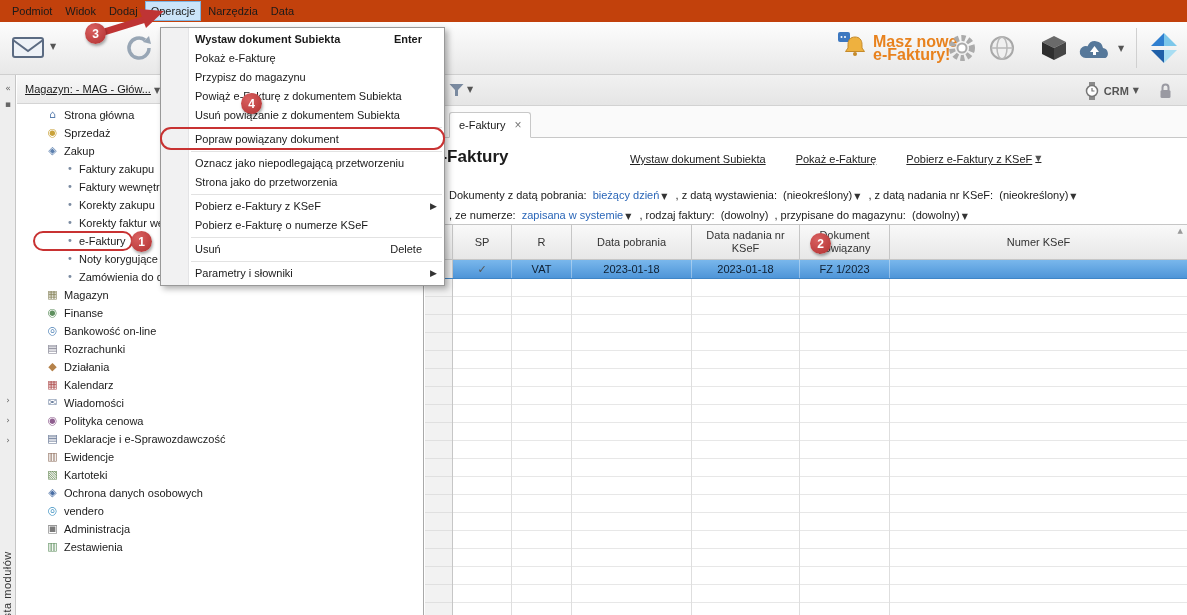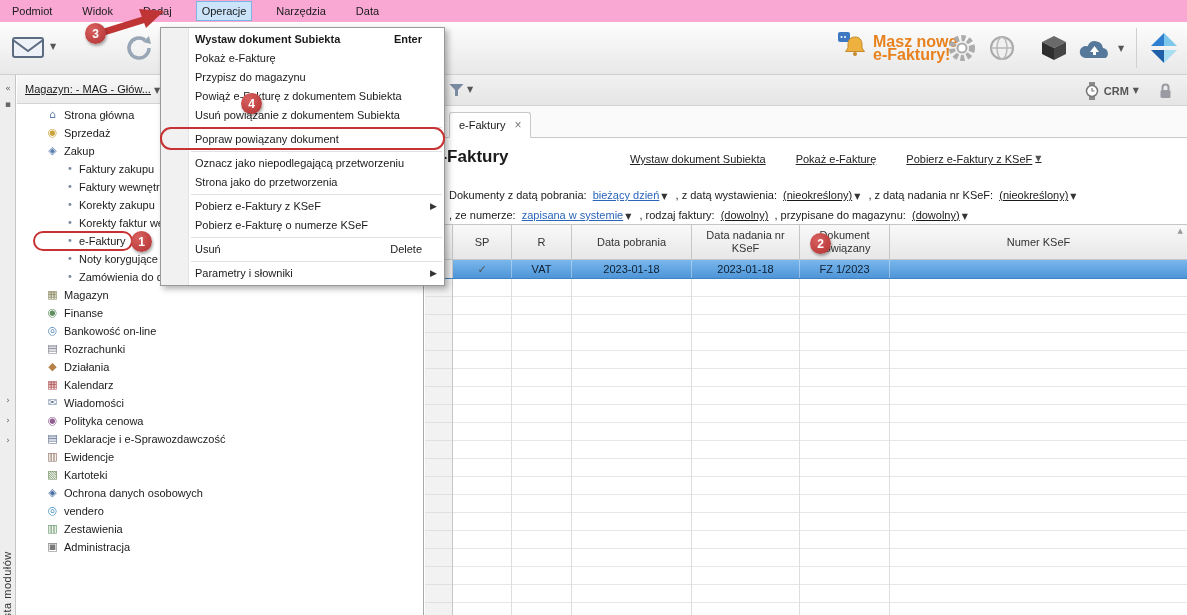--- a/index.html
+++ b/index.html
@@ -1,22 +1,22 @@
 <!DOCTYPE html>
 <html lang="pl"><head>
 <meta charset="utf-8">
 <style>
   *{margin:0;padding:0;box-sizing:border-box}
   html,body{background:#fff}
   #app{position:relative;width:1187px;height:615px;overflow:hidden;background:#fff;
        font-family:"Liberation Sans",sans-serif;font-size:11px;color:#1a1a1a;cursor:default}
 
   
-  #menubar{position:absolute;left:0;top:0;width:100%;height:22px;background:#f9a8d4;
-           display:flex;align-items:center;padding-left:6px;gap:18px;z-index:5}
+  #menubar{position:absolute;left:0;top:0;width:100%;height:22px;background:#c2410c;
+           display:flex;align-items:center;padding-left:6px;gap:1px;z-index:5}
   .mb-item{padding:3px 5px;border:1px solid transparent}
   .mb-item.active{background:#cbe4f9;border-color:#7eb4e2}
 
   
   #toolbar{position:absolute;left:0;top:22px;width:100%;height:53px;
            background:linear-gradient(#fdfdfd,#e8e8e8);border-bottom:1px solid #cfcfcf}
   #toolbar .abs{position:absolute}
   .caret{font-family:"DejaVu Sans",sans-serif;font-size:8px;color:#555;line-height:1}
   #notif-text{color:#e8821e;font-weight:bold;font-size:16px;line-height:13px;white-space:nowrap}
   .tb-sep{position:absolute;width:1px;height:40px;background:#d0d0d0;top:6px}
@@ -56,21 +56,21 @@
   .tab{position:absolute;left:24px;bottom:-1px;height:26px;background:#fff;border:1px solid #c8c8c8;
        border-bottom-color:#fff;border-radius:3px 3px 0 0;padding:0 9px;display:flex;
        align-items:center;gap:9px}
   .tab-close{color:#777;font-size:12px;line-height:1}
   #content{position:absolute;left:0;top:65px;width:762px;height:475px}
   #page-title{position:absolute;left:7px;top:7px;font-size:17px;font-weight:bold;color:#1c1c1c}
   #action-links{position:absolute;left:205px;top:13px;display:flex;gap:30px;white-space:nowrap}
   .alink{text-decoration:underline;color:#222;display:flex;align-items:center;gap:3px}
   #filters{position:absolute;left:22px;top:46px;line-height:18px;white-space:nowrap}
   .ft{color:#1a1a1a;margin:0 2px}
-  .flink{text-decoration:underline;color:#1a1a1a;margin:17px 1px}
+  .flink{color:#1a1a1a;margin:17px 1px}
   .flink.blue{color:#2a66b8}
   .car{font-family:"DejaVu Sans",sans-serif;font-size:8px;color:#333;margin:0 3px 0 1px}
 
   
   #tablewrap{position:absolute;left:0;top:84px;right:0;bottom:0}
   .trow{display:flex;width:100%}
   .col-g{width:28px}.col-1{width:59px}.col-2{width:60px}.col-3{width:120px}
   .col-4{width:108px}.col-5{width:90px}.col-6{flex:1}
   #thead{height:36px;border-top:1px solid #c6c6c6}
   .hc{position:relative;background:linear-gradient(#f9f9f9,#e7e7e7);border-right:1px solid #c6c6c6;
@@ -226,22 +226,22 @@
       <div class="ti"><span class="ic" style="color:#7a7a8a">▤</span><span>Rozrachunki</span></div>
       <div class="ti"><span class="ic" style="color:#b5824a">◆</span><span>Działania</span></div>
       <div class="ti"><span class="ic" style="color:#b05050">▦</span><span>Kalendarz</span></div>
       <div class="ti"><span class="ic" style="color:#6b7f9e">✉</span><span>Wiadomości</span></div>
       <div class="ti"><span class="ic" style="color:#8f5e8f">◉</span><span>Polityka cenowa</span></div>
       <div class="ti"><span class="ic" style="color:#5e6f8f">▤</span><span>Deklaracje i e-Sprawozdawczość</span></div>
       <div class="ti"><span class="ic" style="color:#8f6f5e">▥</span><span>Ewidencje</span></div>
       <div class="ti"><span class="ic" style="color:#6f8f5e">▧</span><span>Kartoteki</span></div>
       <div class="ti"><span class="ic" style="color:#4a6fa5">◈</span><span>Ochrona danych osobowych</span></div>
       <div class="ti"><span class="ic" style="color:#3a8fc0">◎</span><span>vendero</span></div>
+      <div class="ti"><span class="ic" style="color:#7a7a7a">▣</span><span>Administracja</span></div>
       <div class="ti"><span class="ic" style="color:#5e8f5e">▥</span><span>Zestawienia</span></div>
-      <div class="ti"><span class="ic" style="color:#7a7a7a">▣</span><span>Administracja</span></div>
     </div>
   </div>
 
   <div id="main">
     <div id="ctoolbar">
       <div id="funnel-btn">
         <svg width="15" height="14" viewBox="0 0 15 14">
           <polygon points="0.5,1 14.5,1 9,7 9,13 6,13 6,7" fill="#7a8aa0"></polygon>
         </svg>
         <span class="caret">▼</span>

